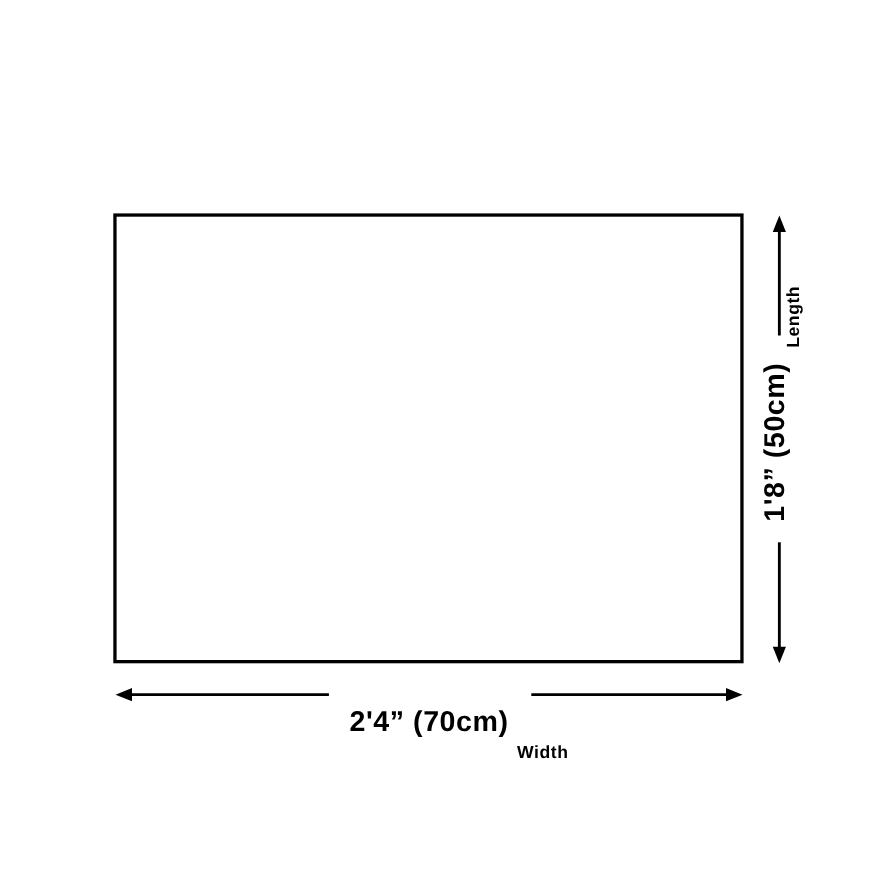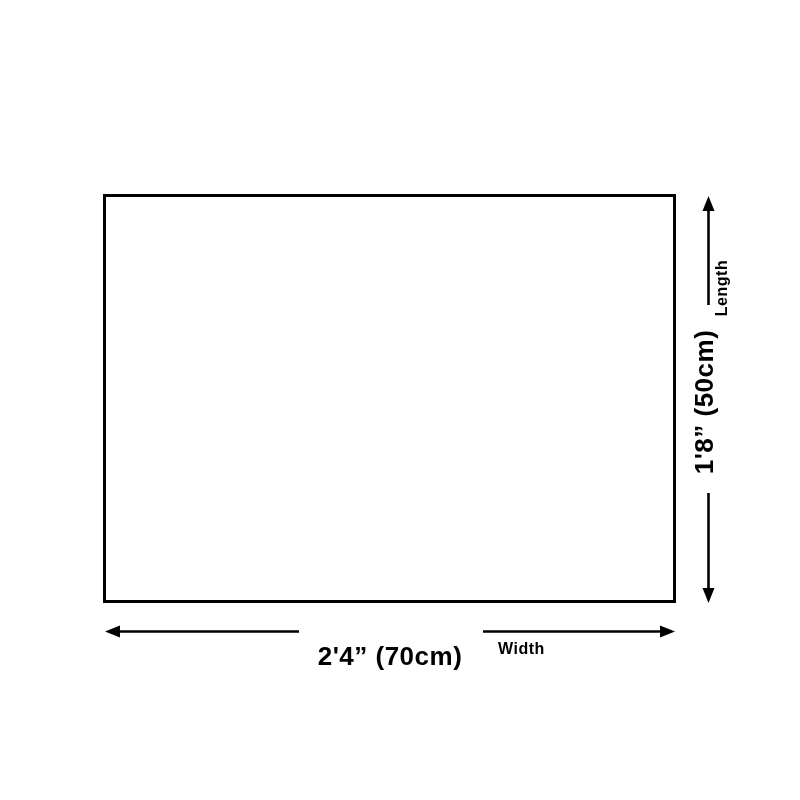--- a/index.html
+++ b/index.html
@@ -50,22 +50,21 @@
     white-space: nowrap;
   }
   .width-value {
     left: 390px;
     top: 656px;
     transform: translate(-50%, -50%);
     text-align: center;
   }
   .width-label {
     left: 470px;
-    top: 640px;
-    margin-left: 28px;
+    top: 676px;
   }
   .length-value {
     left: 704px;
     top: 402px;
     transform: translate(-50%, -50%) rotate(-90deg);
   }
   .length-label {
     left: 722px;
     top: 288px;
     transform: translate(-50%, -50%) rotate(-90deg);

